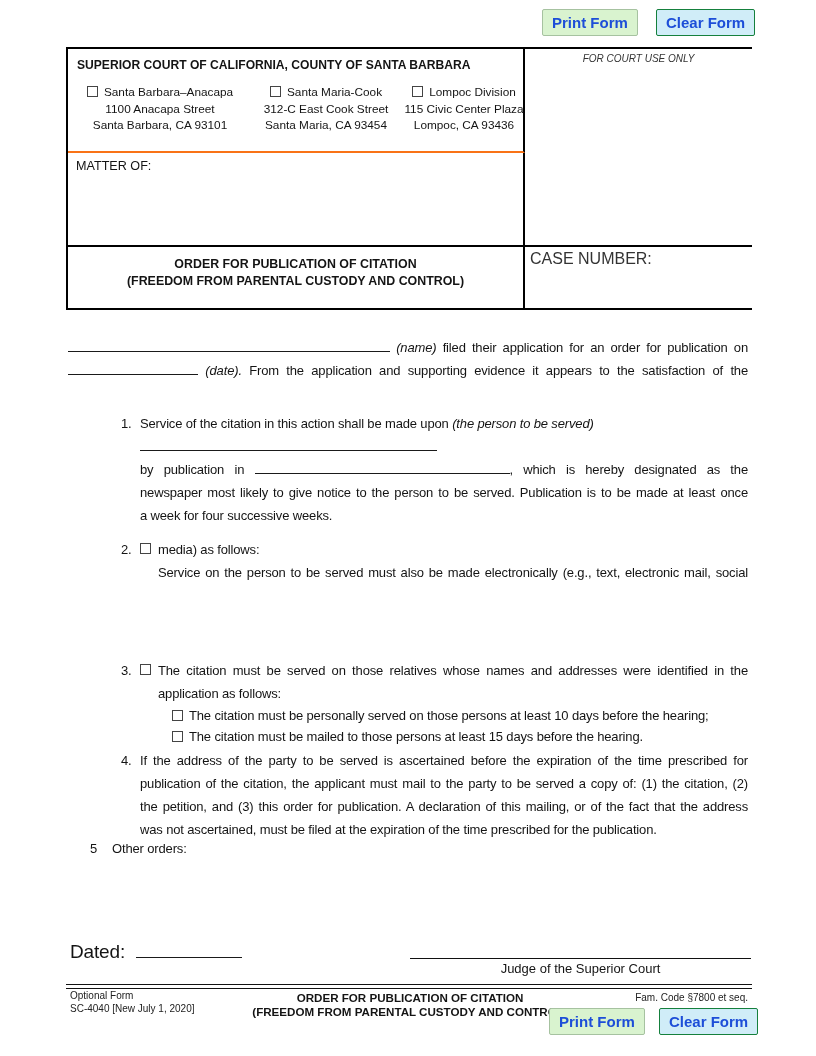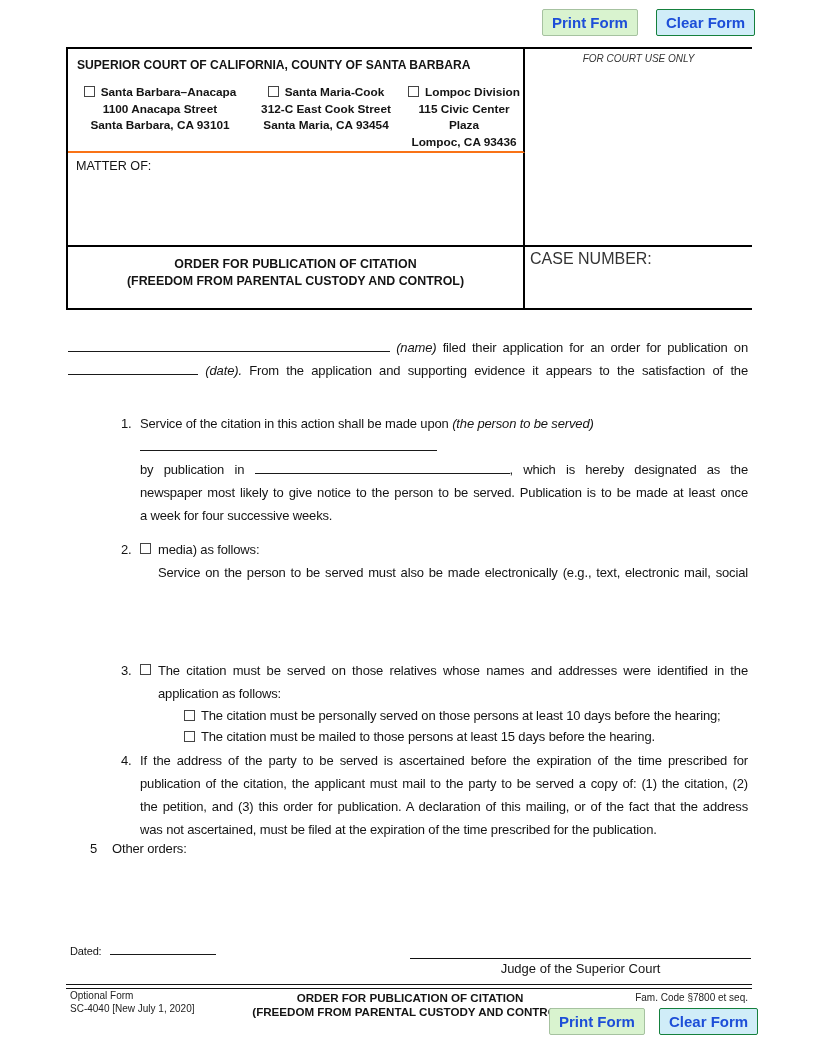--- a/index.html
+++ b/index.html
@@ -22,21 +22,21 @@
   .htable>div{position:absolute;box-sizing:border-box;background:#fff;}
   .h-court{left:0;top:0;width:457px;height:104px;border-right:2px solid #000;border-bottom:2px solid #f97316;}
   .h-matter{left:0;top:104px;width:457px;height:94px;border-right:2px solid #000;border-bottom:2px solid #000;
             font-size:12.6px;padding:6px 8px;}
   .h-title{left:0;top:198px;width:457px;height:61px;border-right:2px solid #000;
            text-align:center;padding-top:9px;font-weight:bold;font-size:12.4px;line-height:17px;}
   .h-use{left:457px;top:0;width:227px;height:198px;border-bottom:2px solid #000;
          text-align:center;font-style:italic;font-size:10px;padding-top:4px;color:#333;}
   .h-case{left:457px;top:198px;width:227px;height:61px;font-size:16px;padding:3px 5px;color:#333;}
   .court-title{padding:9px 0 0 9px;font-weight:bold;font-size:12.1px;}
-  .loc{position:absolute;top:35px;text-align:center;font-size:11.8px;line-height:16.5px;font-weight:bold;}
+  .loc{position:absolute;top:35px;text-align:center;font-size:11.8px;line-height:16.5px;}
   .loc1{left:6px;width:172px;}
   .loc2{left:180px;width:156px;}
   .loc3{left:336px;width:120px;}
 
   
   .cb{display:inline-block;width:11px;height:11px;border:1.5px solid #444;box-sizing:border-box;
       vertical-align:-1px;margin-right:6px;background:#fff;}
   .cb-item{flex:none;margin:5px 7px 0 0;}
 
   
@@ -52,25 +52,25 @@
   .item{display:flex;}
   #item1{left:121px;top:412px;width:627px;}
   #item2{left:121px;top:538px;width:627px;}
   #item3{left:121px;top:659px;width:627px;}
   #item4{left:121px;top:749px;width:627px;}
   #item5{left:90px;top:837px;width:640px;}
   .num{width:19px;flex:none;}
   .num5{width:22px;flex:none;}
   .itxt{width:608px;flex:none;}
   .itxt2{width:590px;flex:none;}
-  .sub{margin-left:26px;line-height:21px;text-align:left;text-align-last:left;white-space:nowrap;}
+  .sub{margin-left:14px;line-height:21px;text-align:left;text-align-last:left;white-space:nowrap;}
   .sub .cb{margin-right:6px;}
 
   
-  #dated{left:70px;top:940px;font-size:11px;}
+  #dated{left:70px;top:940px;font-size:19px;}
   #judgeline{position:absolute;left:410px;top:944px;width:341px;height:14px;border-bottom:1.5px solid #111;}
   #judgelabel{position:absolute;left:410px;top:961px;width:341px;text-align:center;font-size:13px;}
 
   
   #frule{position:absolute;left:66px;top:984px;width:686px;height:3px;
          border-top:1.5px solid #111;border-bottom:1px solid #111;}
   #fleft{position:absolute;left:70px;top:990px;font-size:10px;line-height:12.5px;color:#222;}
   #fcenter{position:absolute;left:160px;top:991px;width:500px;text-align:center;
            font-weight:bold;font-size:11.6px;line-height:13.5px;}
   #fright{position:absolute;left:560px;top:992px;width:188px;text-align:right;font-size:10px;color:#222;}

